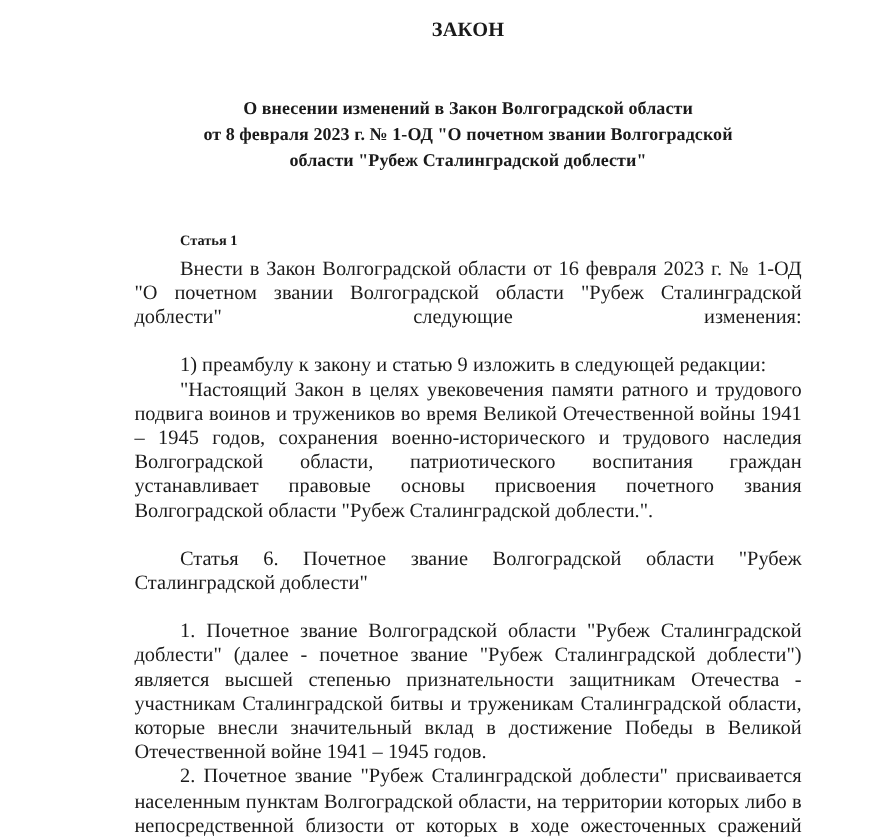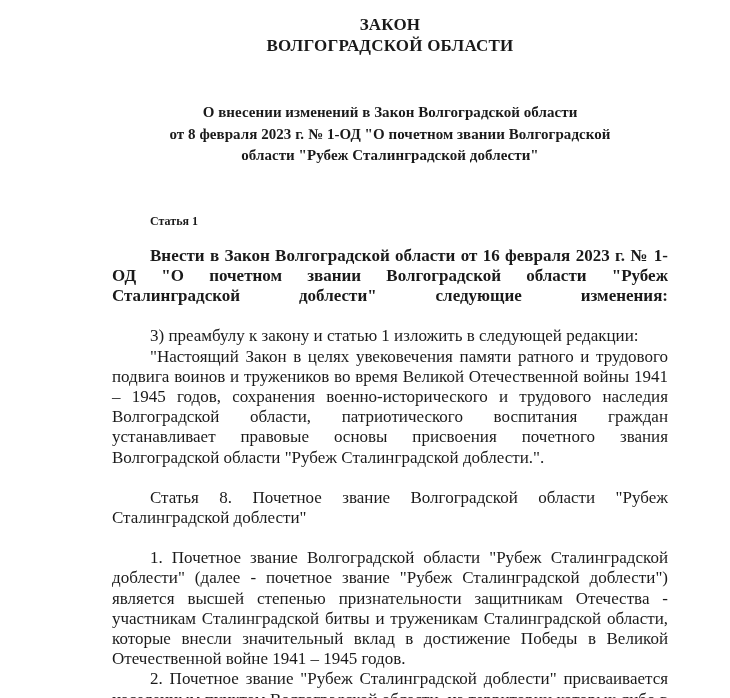--- a/index.html
+++ b/index.html
@@ -64,56 +64,55 @@
   p.body {
     font-size: 17px;
     line-height: 20.2px;
     margin: 0;
     text-align: justify;
     text-indent: 38px;
     text-justify: inter-word;
     hyphens: none;
   }
   p.gap-lg { margin-top: 20px; }
-  p.gap-md { margin-top: 15px; font-weight: bold; }
+  p.gap-md { margin-top: 4px; }
   p.tight { margin-top: 0; }
 
   
   p.body.force-just::after {
     content: "";
     display: inline-block;
     width: 100%;
   }
   p.body.natural-end::after { content: none; }
 </style>
 </head>
 <body>
 
 <div class="page">
   <div class="content">
 
     <div class="masthead">
       <div class="line1">ЗАКОН</div>
-      <div class="line2">ВОЛГОГРАДСКОЙ ОБЛАСТИ</div>
     </div>
 
     <div class="doc-title">
       <div>О внесении изменений в Закон Волгоградской области</div>
       <div>от 8 февраля 2023 г. № 1-ОД "О почетном звании Волгоградской</div>
       <div>области "Рубеж Сталинградской доблести"</div>
     </div>
 
     <div class="article-heading">Статья 1</div>
 
     <p class="body gap-md force-just">Внести в Закон Волгоградской области от 16 февраля 2023 г. № 1-ОД "О почетном звании Волгоградской области "Рубеж Сталинградской доблести" следующие изменения:</p>
 
-    <p class="body tight natural-end">3) преамбулу к закону и статью 1 изложить в следующей редакции:</p>
+    <p class="body tight natural-end">1) преамбулу к закону и статью 9 изложить в следующей редакции:</p>
 
     <p class="body tight natural-end">"Настоящий Закон в целях увековечения памяти ратного и трудового подвига воинов и тружеников во время Великой Отечественной войны 1941 – 1945 годов, сохранения военно-исторического и трудового наследия Волгоградской области, патриотического воспитания граждан устанавливает правовые основы присвоения почетного звания Волгоградской области "Рубеж Сталинградской доблести.".</p>
 
-    <p class="body gap-lg natural-end">Статья 8. Почетное звание Волгоградской области "Рубеж Сталинградской доблести"</p>
+    <p class="body gap-lg natural-end">Статья 6. Почетное звание Волгоградской области "Рубеж Сталинградской доблести"</p>
 
     <p class="body gap-lg natural-end">1. Почетное звание Волгоградской области "Рубеж Сталинградской доблести" (далее - почетное звание "Рубеж Сталинградской доблести") является высшей степенью признательности защитникам Отечества - участникам Сталинградской битвы и труженикам Сталинградской области, которые внесли значительный вклад в достижение Победы в Великой Отечественной войне 1941 – 1945 годов.</p>
 
     <p class="body tight force-just">2. Почетное звание "Рубеж Сталинградской доблести" присваивается населенным пунктам Волгоградской области, на территории которых либо в непосредственной близости от которых в ходе ожесточенных сражений</p>
 
   </div>
 </div>
 
 </body></html>

